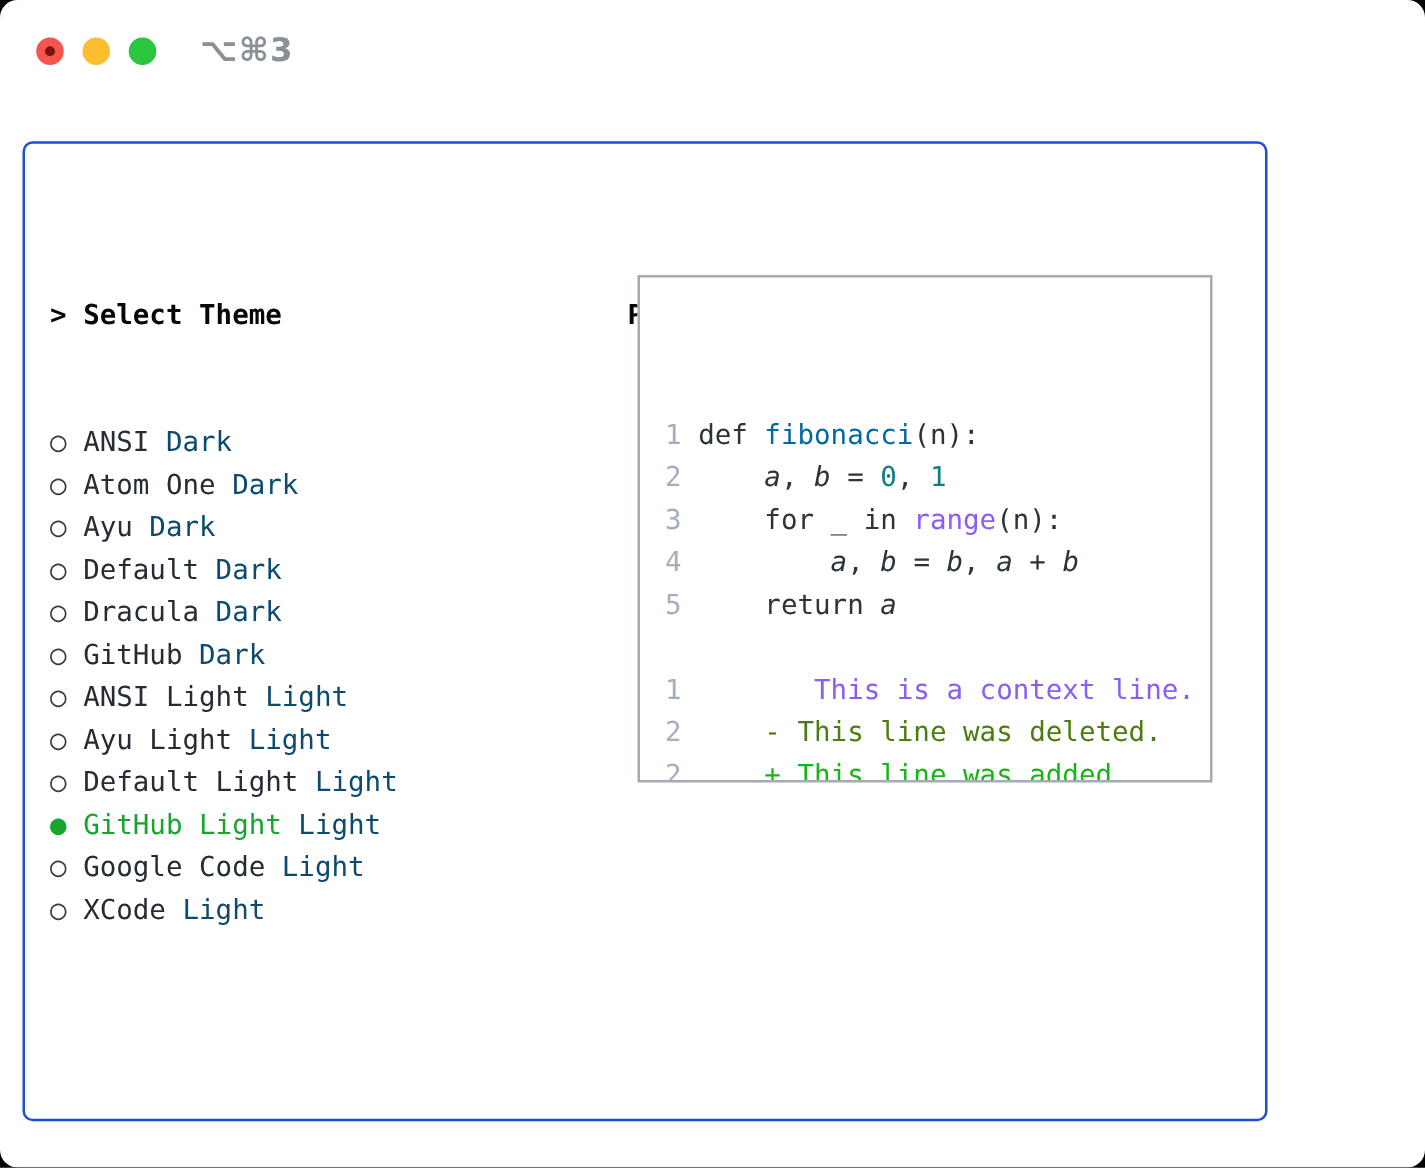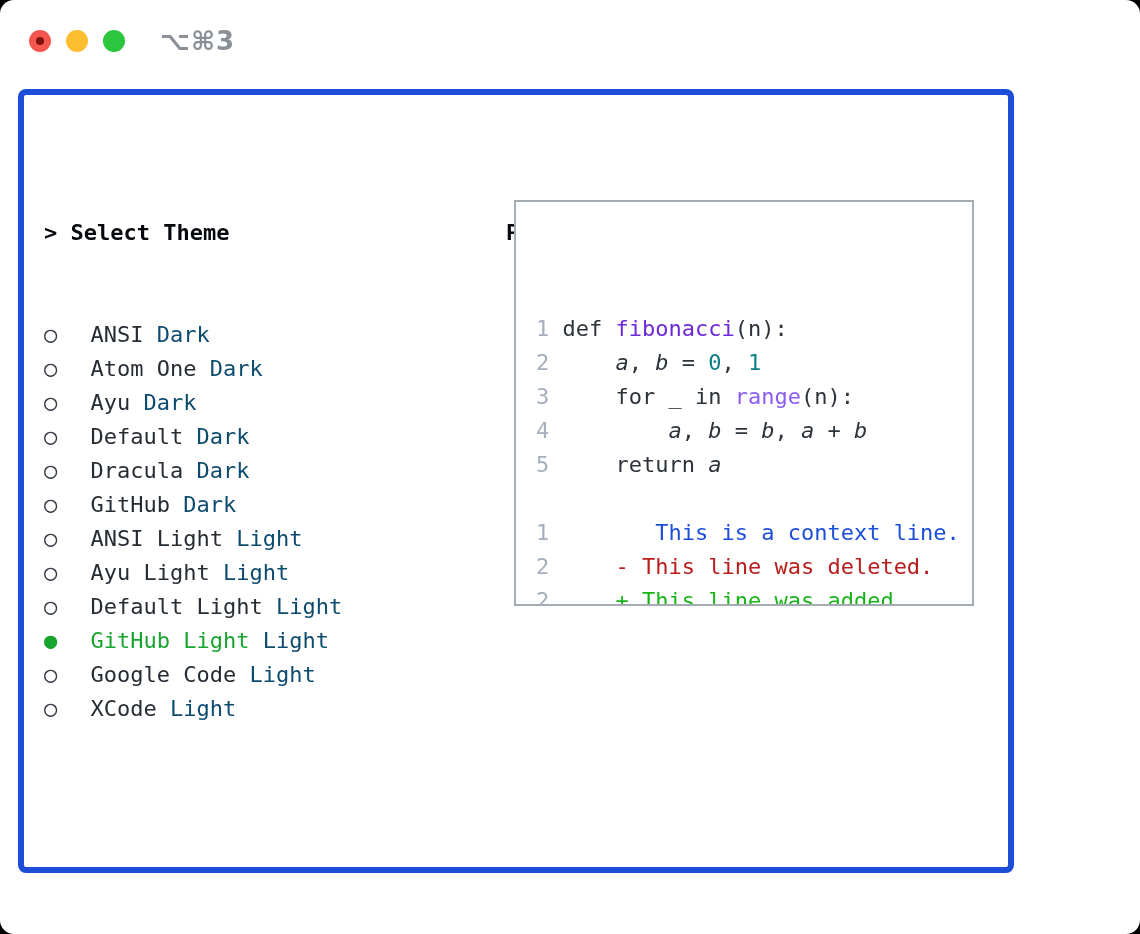--- a/index.html
+++ b/index.html
@@ -9,44 +9,44 @@
   
   .titlebar{position:absolute;top:26px;left:29px;display:flex;align-items:center;}
   .light{width:22px;height:22px;border-radius:50%;margin-right:15px;position:relative;display:inline-block;}
   .light-close{background:#f4564e;}
   .light-min{background:#fcbd2f;}
   .light-zoom{background:#2bc63e;}
   .light-inner-dot{position:absolute;left:7px;top:7px;width:8px;height:8px;border-radius:50%;background:#7c120b;}
   .shortcut{margin-left:20px;font-size:26px;font-weight:bold;color:#8a9097;letter-spacing:1px;font-family:"DejaVu Sans","Liberation Sans",sans-serif;}
 
   
-  .panel{position:absolute;left:18px;top:89px;width:996px;height:784px;border:6px solid #1d4ed8;border-radius:8px;box-sizing:border-box;background:#fff;}
+  .panel{position:absolute;left:18px;top:113px;width:996px;height:784px;border:2px solid #1d4ed8;border-radius:8px;box-sizing:border-box;background:#fff;}
 
   .col-left{position:absolute;left:20px;top:53px;font-size:22px;line-height:34px;white-space:pre;}
   .col-right{position:absolute;left:482px;top:53px;font-size:22px;line-height:34px;white-space:pre;}
 
   .row{white-space:pre;}
   .hdr{font-weight:bold;color:#04070b;}
-  .nm{color:#262c33;margin-left:20px;}
+  .nm{color:#262c33;}
   .vr{color:#0c4a6e;}
   .bullet{color:#333a42;}
   .sel .nm,.sel .bullet{color:#18a52f;}
   .blank{height:34px;}
 
   
   .preview-title{font-weight:bold;color:#04070b;white-space:pre;}
   .preview-box{position:absolute;left:8px;top:52px;width:460px;height:406px;border:2px solid #a5abb2;box-sizing:border-box;background:#fff;padding:42px 0 0 20px;overflow:hidden;}
   .cl{white-space:pre;font-size:22px;line-height:34px;}
   .ln{color:#a4aebc;}
   .seg-code{color:#2d333a;text-align:right;}
-  .seg-func{color:#6d28d9;}
+  .seg-func{color:#0369a1;}
   .seg-num{color:#0c8084;}
   .seg-builtin{color:#8b5cf6;}
-  .seg-context{color:#1d4ed8;}
-  .seg-deleted{color:#b91c1c;}
+  .seg-context{color:#8b5cf6;}
+  .seg-deleted{color:#4d7c0f;}
   .seg-added{color:#17b517;margin-top:16px;}
   .it{font-style:italic;}
 </style>
 </head>
 <body>
 
 <div class="window">
 
   <div class="titlebar">
     <span class="light light-close">

